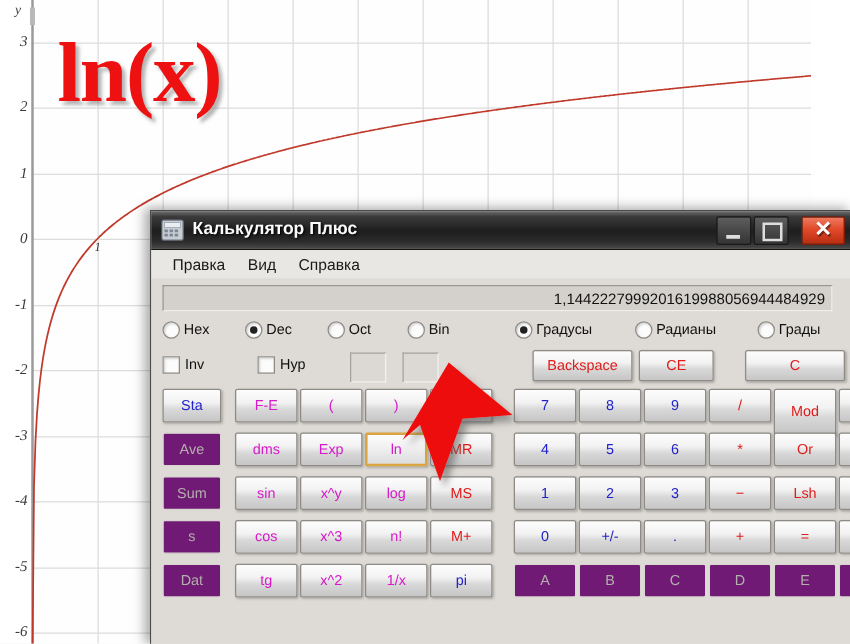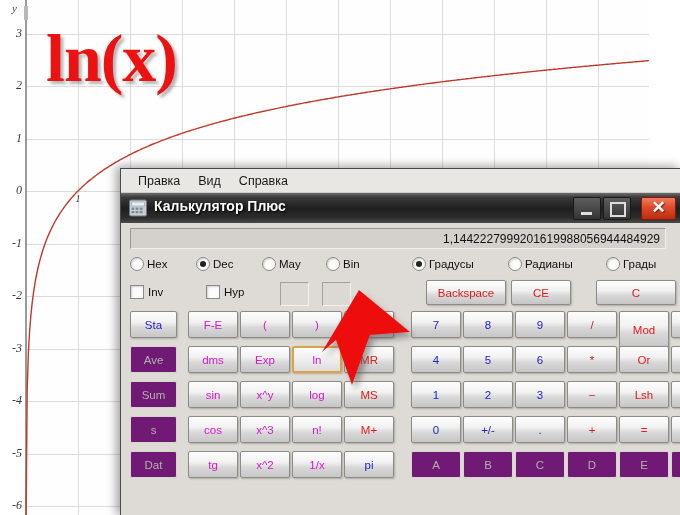--- a/index.html
+++ b/index.html
@@ -161,26 +161,20 @@
       <div class="axlabel" style="left: 2px; top: 340.5px;">-3</div>
       <div class="axlabel" style="left: 2px; top: 393px;">-4</div>
       <div class="axlabel" style="left: 2px; top: 445.5px;">-5</div>
       <div class="axlabel" style="left: 2px; top: 498px;">-6</div>
       <div class="axlabel x" style="left: 70px; top: 193px;">1</div>
     </div>
 </div>
 
 <div id="calcwin">
 
-  <div id="menubar">
-      <div class="menuitem">Правка</div>
-      <div class="menuitem">Вид</div>
-      <div class="menuitem">Справка</div>
-    </div>
-
   <div id="titlebar">
     <svg id="wicon" viewBox="0 0 19 18">
       <rect x="0.5" y="1" width="17" height="16" rx="1.5" fill="#c8cdd4" stroke="#6d7682"></rect>
       <rect x="2.5" y="3" width="13" height="4" fill="#e9edf2" stroke="#94a0ae" stroke-width="0.6"></rect>
       <g fill="#7d8894">
         <rect x="2.5" y="8.6" width="2.8" height="2.2"></rect>
           <rect x="6.6" y="8.6" width="2.8" height="2.2"></rect>
         <rect x="10.7" y="8.6" width="2.8" height="2.2"></rect>
         <rect x="2.5" y="12" width="2.8" height="2.2"></rect>
           <rect x="6.6" y="12" width="2.8" height="2.2"></rect>
@@ -192,36 +186,42 @@
         <i></i>
       </div>
     <div class="wbtn" id="wmax">
         <i></i>
       </div>
     <div class="wbtn" id="wclose">
         <i>✕</i>
       </div>
   </div>
 
+  <div id="menubar">
+      <div class="menuitem">Правка</div>
+      <div class="menuitem">Вид</div>
+      <div class="menuitem">Справка</div>
+    </div>
+
   <div id="body">
 
     <div id="display">1,1442227999201619988056944484929</div>
 
     <div class="radiorow">
         <div class="radio" style="left: 0px; top: 2px;">
           <span class="rdot"></span>
           <span>Hex</span>
         </div>
         <div class="radio" style="left: 66px; top: 2px;">
           <span class="rdot on"></span>
           <span>Dec</span>
         </div>
         <div class="radio" style="left: 132px; top: 2px;">
           <span class="rdot"></span>
-          <span>May</span>
+          <span>Oct</span>
         </div>
         <div class="radio" style="left: 196px; top: 2px;">
           <span class="rdot"></span>
           <span>Bin</span>
         </div>
         <div class="radio" style="left: 282px; top: 2px;">
           <span class="rdot on"></span>
           <span>Градусы</span>
         </div>
         <div class="radio" style="left: 378px; top: 2px;">

